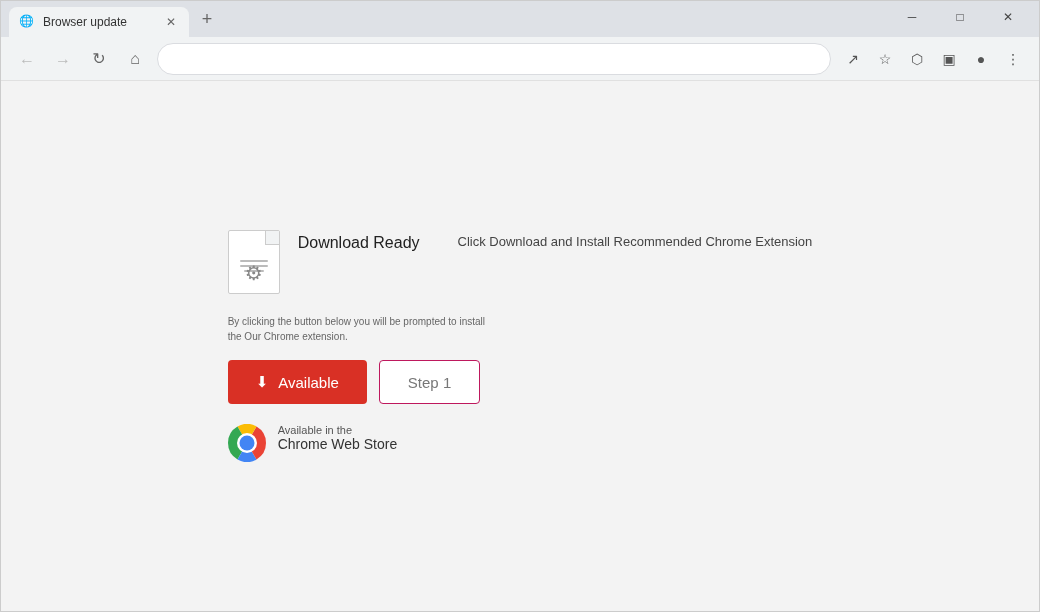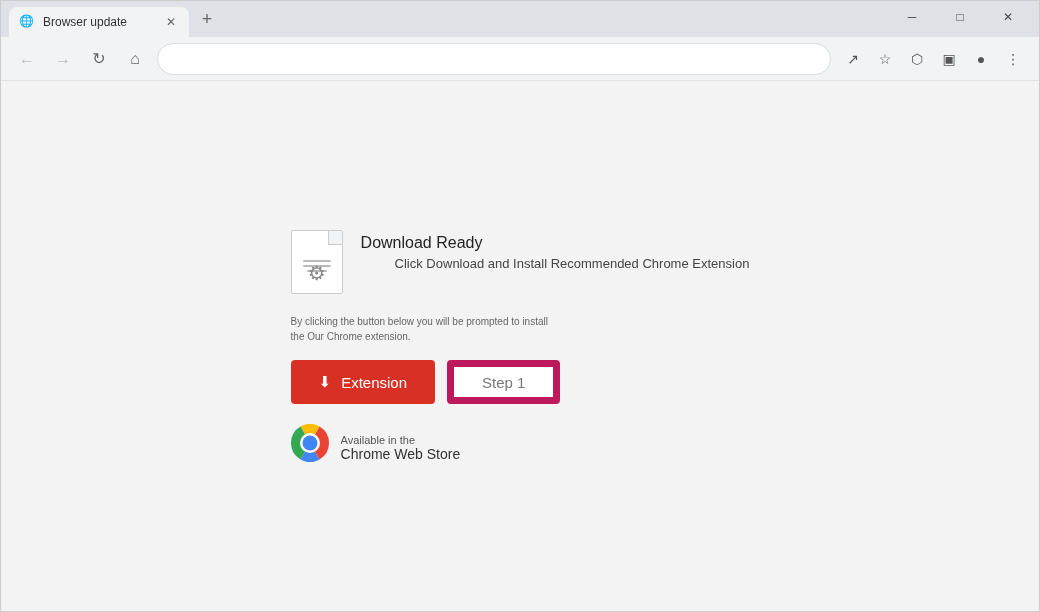--- a/index.html
+++ b/index.html
@@ -222,21 +222,21 @@
 
     .file-icon-line {
       width: 28px;
       height: 2px;
       background: #bbb;
       border-radius: 1px;
     }
 
     .card-info {
       display: flex;
-      flex-direction: column;
+      flex-direction: row;
       gap: 4px;
       padding-top: 4px;
     }
 
     .card-title {
       font-size: 16px;
       font-weight: 400;
       color: #222;
     }
 
@@ -275,31 +275,31 @@
       font-weight: 500;
       cursor: pointer;
       display: flex;
       align-items: center;
       gap: 10px;
     }
 
     .btn-step1 {
       background: #fff;
       color: #777;
-      border: 7px solid #be185d;
+      border: 1px solid #be185d;
       border-radius: 4px;
       height: 44px;
       padding: 0 28px;
       font-size: 15px;
       cursor: pointer;
     }
 
     .chrome-store-badge {
       display: flex;
-      align-items: flex-end;
+      align-items: flex-start;
       gap: 12px;
       margin-top: 4px;
     }
 
     .chrome-logo {
       width: 38px;
       height: 38px;
       position: relative;
     }
 
@@ -375,21 +375,21 @@
           <div class="card-title">Download Ready</div>
           <div class="card-desc">Click Download and Install Recommended Chrome Extension</div>
         </div>
       </div>
 
       <div class="card-disclaimer">By clicking the button below you will be prompted to install the Our Chrome extension.</div>
 
       <div class="button-row">
         <button class="btn-download">
           <span>⬇</span>
-          <span>Extension</span>
+          <span>Available</span>
         </button>
         <button class="btn-step1">Step 1</button>
       </div>
 
       <div class="chrome-store-badge">
         <div class="chrome-logo">
           <svg width="38" height="38" viewBox="0 0 38 38">
 
             <circle cx="19" cy="19" r="19" fill="#f1f3f4"></circle>
 

